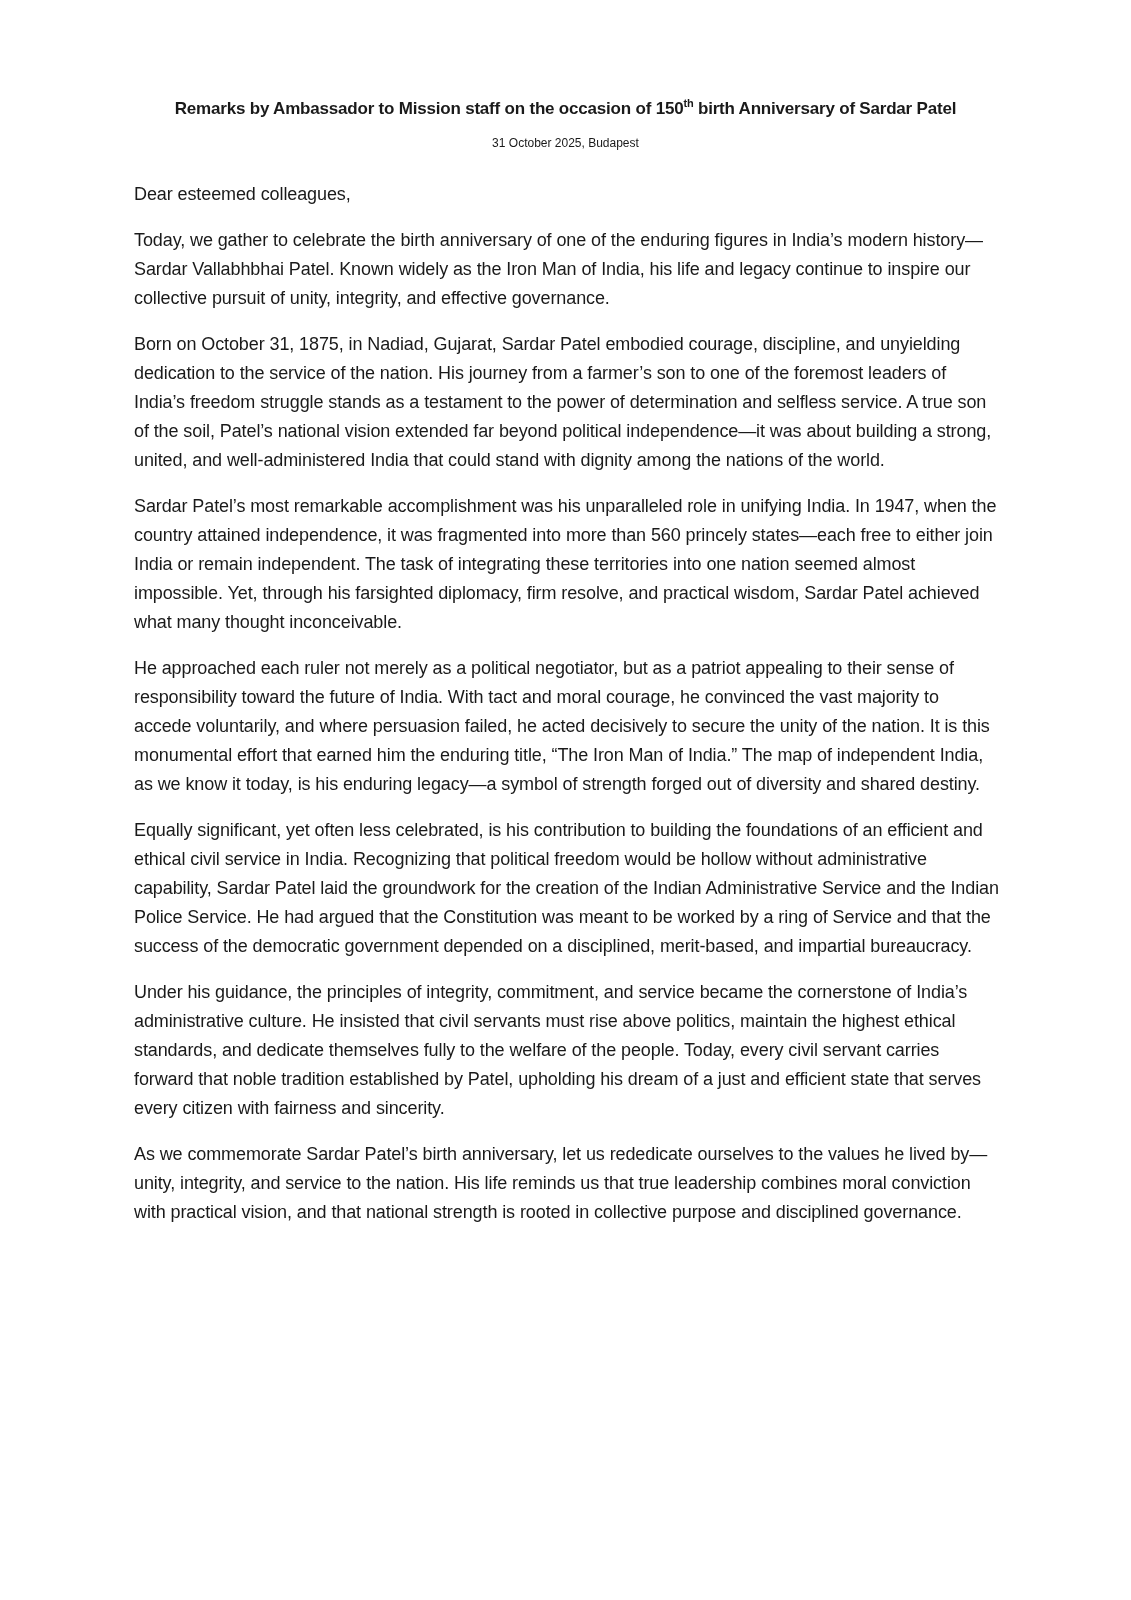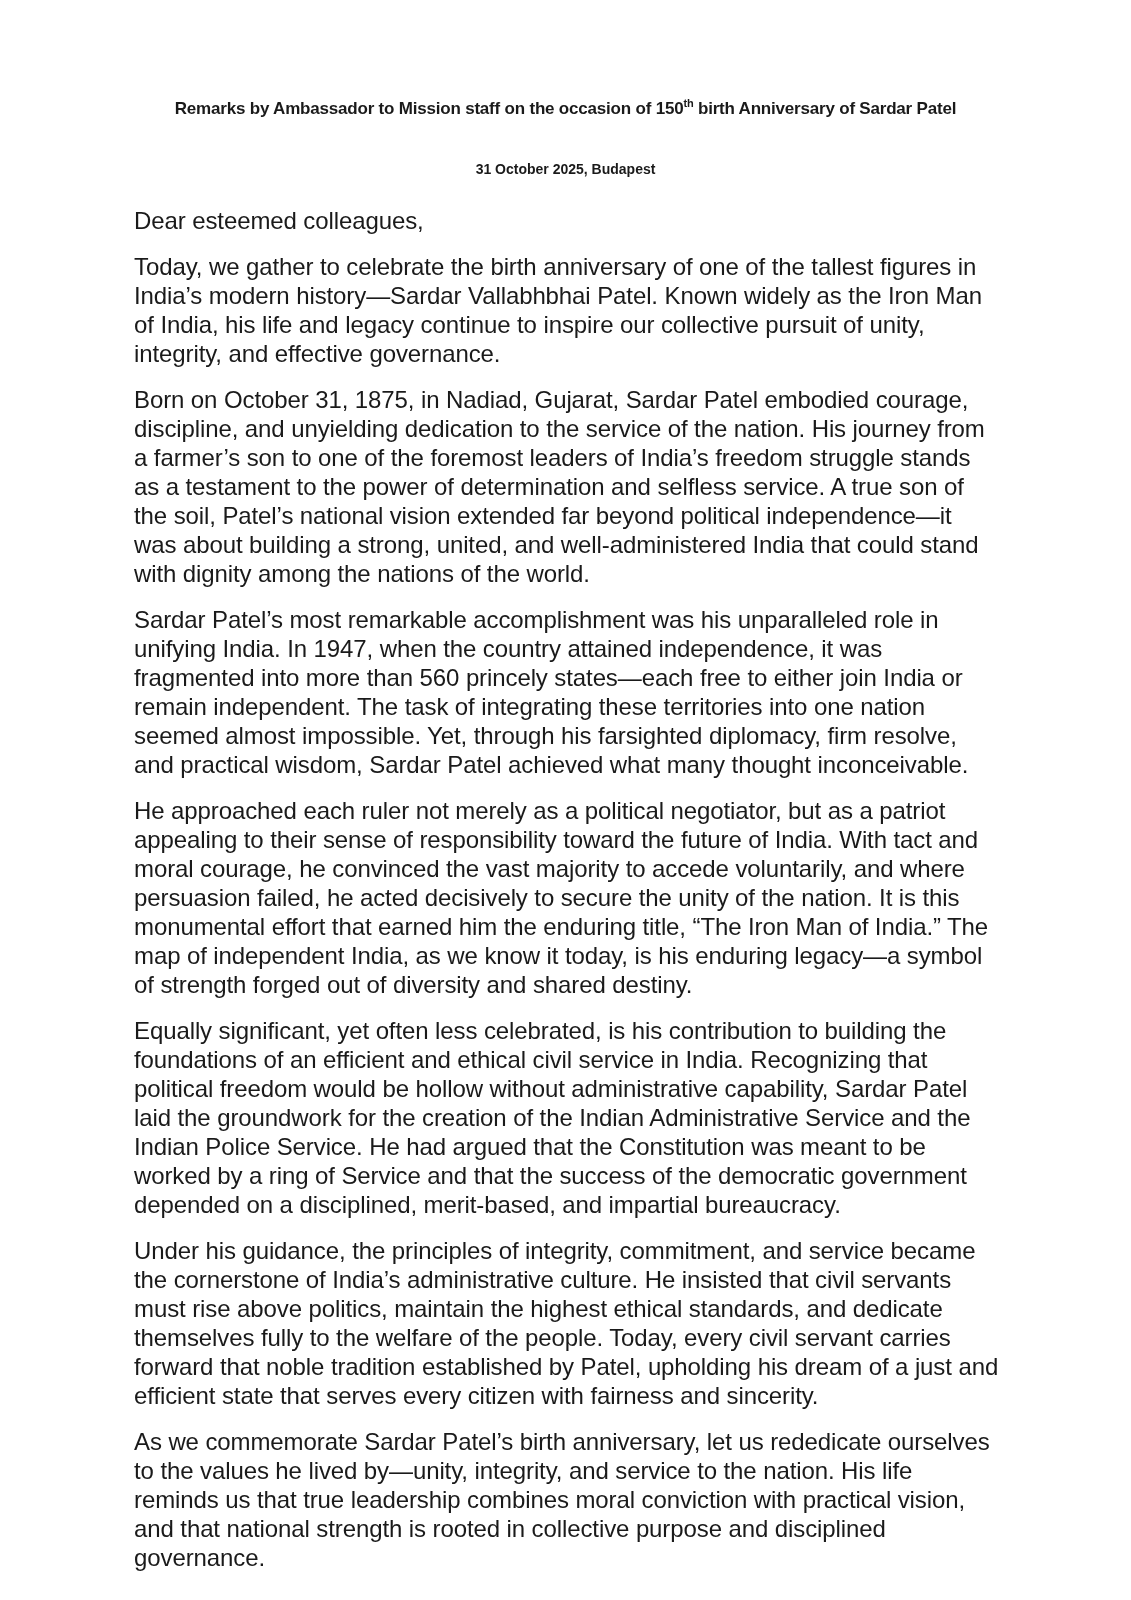--- a/index.html
+++ b/index.html
@@ -29,34 +29,34 @@
     white-space: nowrap;
     letter-spacing: -0.2px;
     line-height: 26px;
     text-align: left;
   }
   .doc-title sup {
     font-size: 11px;
     line-height: 0;
   }
   .doc-subtitle {
-    margin-top: 34px;
-    font-size: 14px;
-    font-weight: bold;
+    margin-top: 8px;
+    font-size: 12px;
+    font-weight: normal;
     text-align: center;
     width: 863px;
     line-height: 26px;
   }
   .body-text {
     margin-top: 24px;
     width: 865px;
   }
   .body-text p {
     margin: 17px 0 15px 0;
-    font-size: 24px;
+    font-size: 18px;
     line-height: 29px;
     letter-spacing: -0.1px;
     text-align: left;
   }
   .closing {
     margin-top: 68px !important;
   }
 </style>
 </head>
 <body>
@@ -66,21 +66,21 @@
   <div class="doc-title-row">
     <div class="doc-title">
       <span>Remarks by Ambassador to Mission staff on the occasion of 150</span><sup>th</sup><span> birth Anniversary of Sardar Patel</span>
     </div>
   </div>
 
   <div class="doc-subtitle">31 October 2025, Budapest</div>
 
   <div class="body-text">
     <p>Dear esteemed colleagues,</p>
-    <p>Today, we gather to celebrate the birth anniversary of one of the tallest figures in India’s modern history—Sardar Vallabhbhai Patel. Known widely as the Iron Man of India, his life and legacy continue to inspire our collective pursuit of unity, integrity, and effective governance.</p>
+    <p>Today, we gather to celebrate the birth anniversary of one of the enduring figures in India’s modern history—Sardar Vallabhbhai Patel. Known widely as the Iron Man of India, his life and legacy continue to inspire our collective pursuit of unity, integrity, and effective governance.</p>
     <p>Born on October 31, 1875, in Nadiad, Gujarat, Sardar Patel embodied courage, discipline, and unyielding dedication to the service of the nation. His journey from a farmer’s son to one of the foremost leaders of India’s freedom struggle stands as a testament to the power of determination and selfless service. A true son of the soil, Patel’s national vision extended far beyond political independence—it was about building a strong, united, and well-administered India that could stand with dignity among the nations of the world.</p>
     <p>Sardar Patel’s most remarkable accomplishment was his unparalleled role in unifying India. In 1947, when the country attained independence, it was fragmented into more than 560 princely states—each free to either join India or remain independent. The task of integrating these territories into one nation seemed almost impossible. Yet, through his farsighted diplomacy, firm resolve, and practical wisdom, Sardar Patel achieved what many thought inconceivable.</p>
     <p>He approached each ruler not merely as a political negotiator, but as a patriot appealing to their sense of responsibility toward the future of India. With tact and moral courage, he convinced the vast majority to accede voluntarily, and where persuasion failed, he acted decisively to secure the unity of the nation. It is this monumental effort that earned him the enduring title, “The Iron Man of India.” The map of independent India, as we know it today, is his enduring legacy—a symbol of strength forged out of diversity and shared destiny.</p>
     <p>Equally significant, yet often less celebrated, is his contribution to building the foundations of an efficient and ethical civil service in India. Recognizing that political freedom would be hollow without administrative capability, Sardar Patel laid the groundwork for the creation of the Indian Administrative Service and the Indian Police Service. He had argued that the Constitution was meant to be worked by a ring of Service and that the success of the democratic government depended on a disciplined, merit-based, and impartial bureaucracy.</p>
     <p>Under his guidance, the principles of integrity, commitment, and service became the cornerstone of India’s administrative culture. He insisted that civil servants must rise above politics, maintain the highest ethical standards, and dedicate themselves fully to the welfare of the people. Today, every civil servant carries forward that noble tradition established by Patel, upholding his dream of a just and efficient state that serves every citizen with fairness and sincerity.</p>
     <p>As we commemorate Sardar Patel’s birth anniversary, let us rededicate ourselves to the values he lived by—unity, integrity, and service to the nation. His life reminds us that true leadership combines moral conviction with practical vision, and that national strength is rooted in collective purpose and disciplined governance.</p>
   </div>
 
 </div>
 

